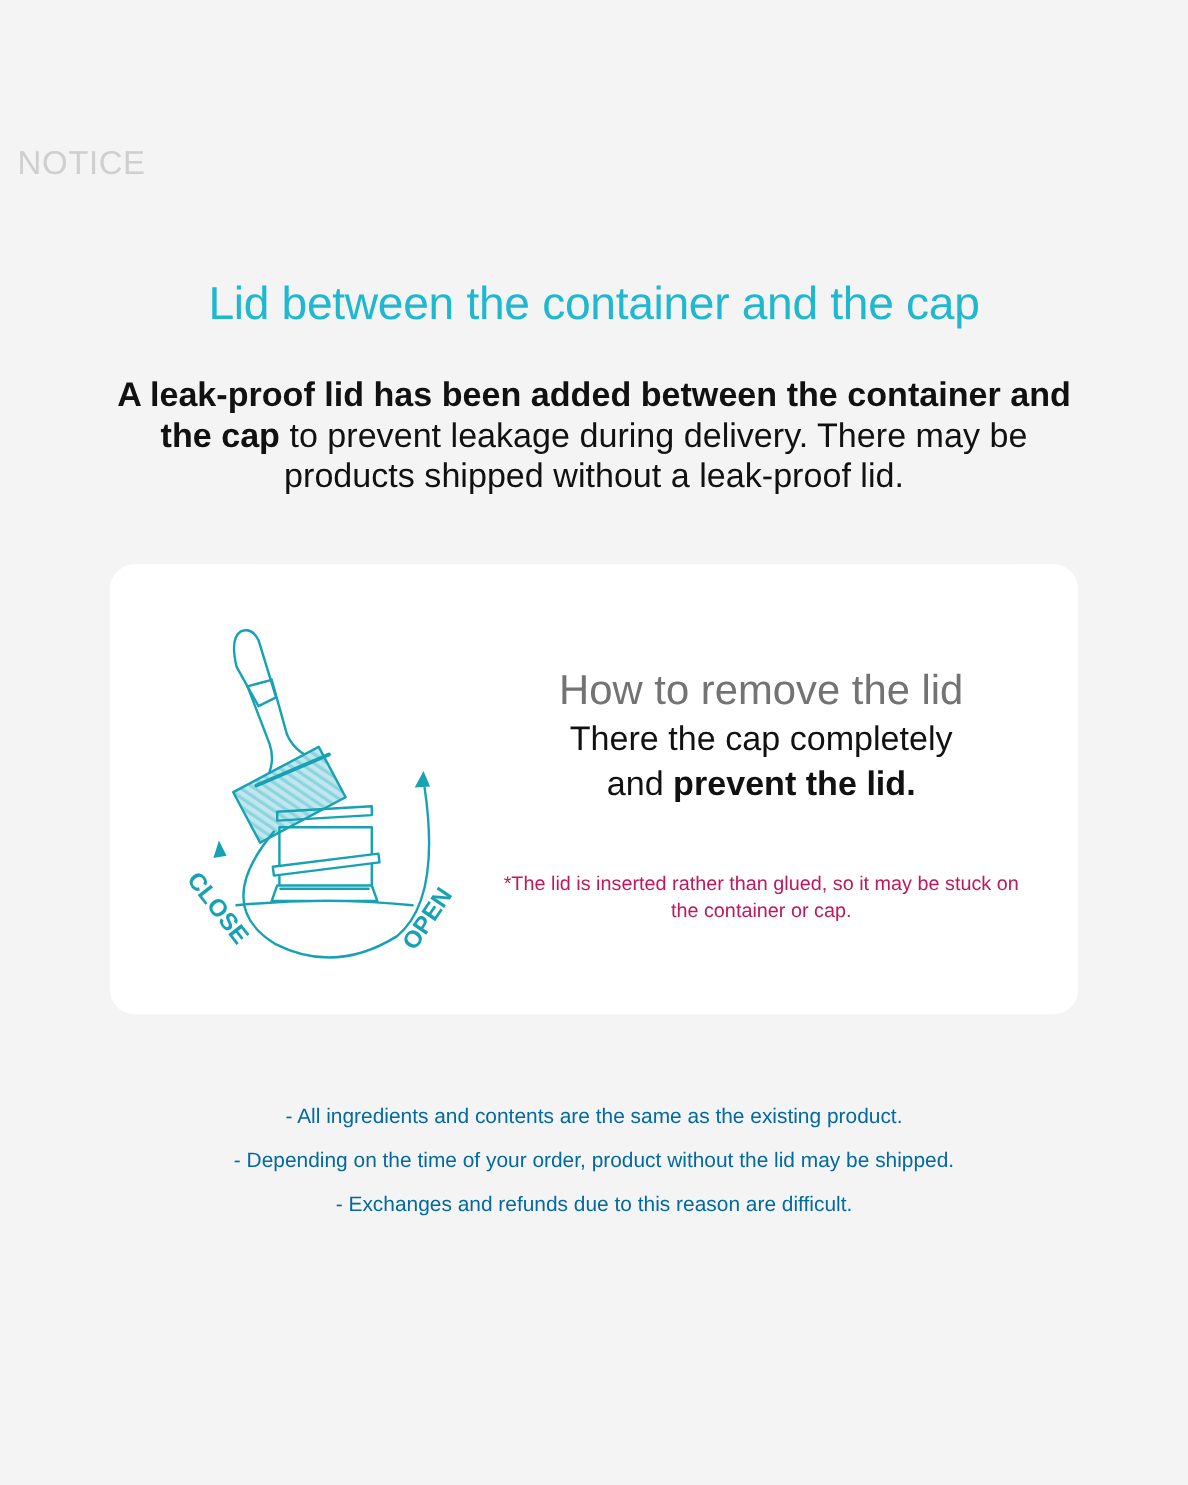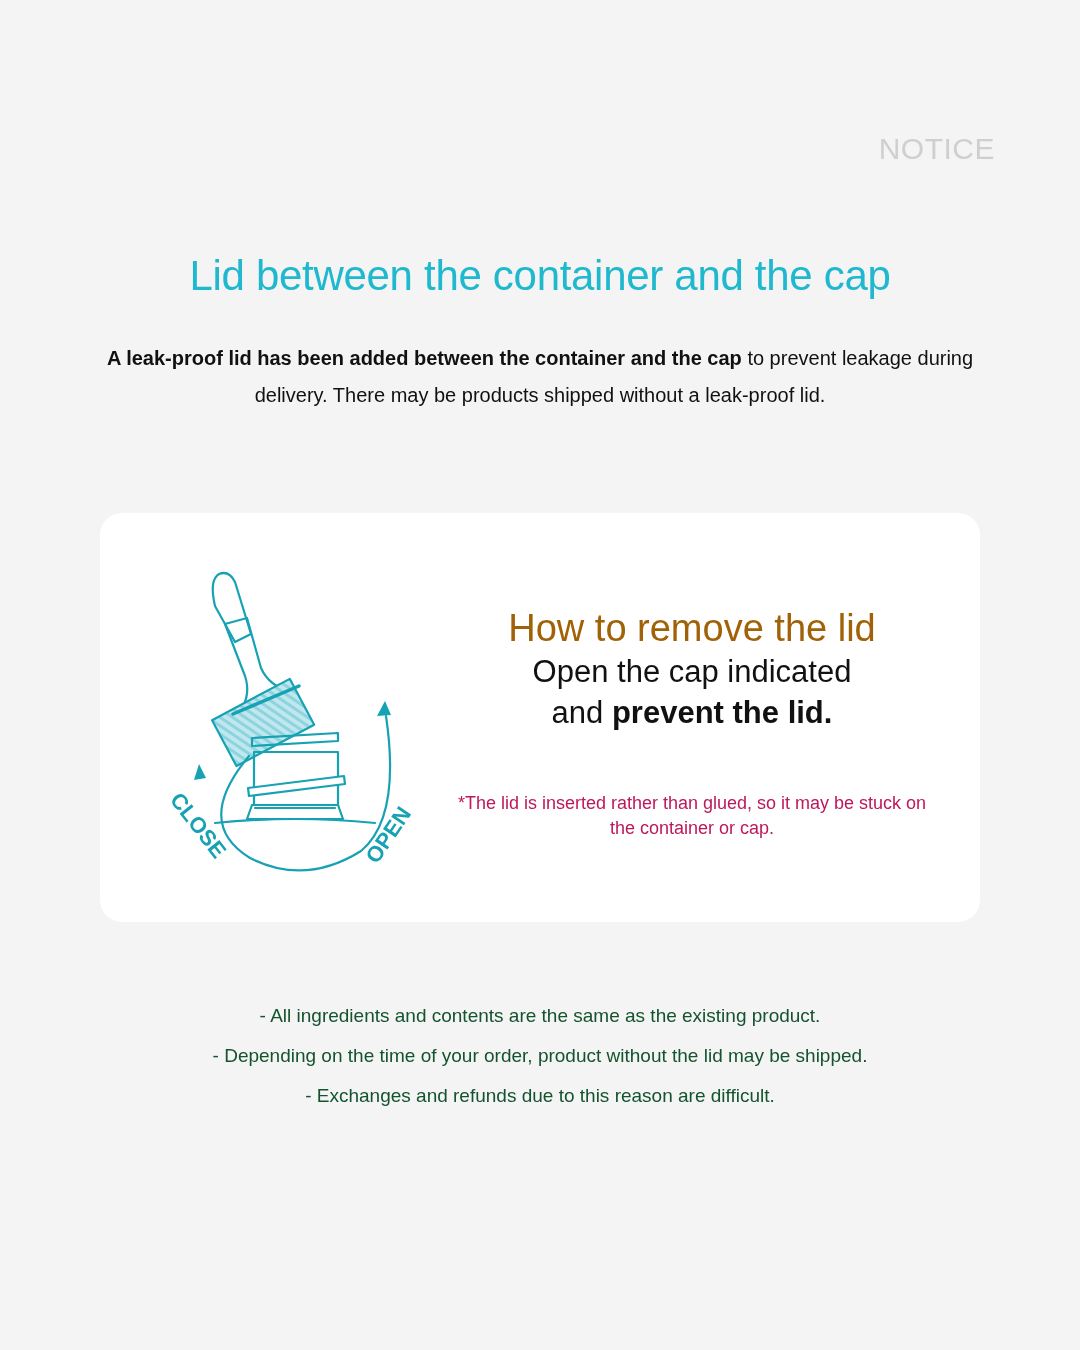--- a/index.html
+++ b/index.html
@@ -13,42 +13,43 @@
       font-family: "Liberation Sans", sans-serif;
       position: relative;
       overflow: hidden;
       color: #111;
     }
     .notice-label {
       position: absolute;
       top: 132px;
       left: 0;
       width: 995px;
-      text-align: right;
+      text-align: left;
       font-size: 30px;
       color: #cfcfcf;
       letter-spacing: 0.5px;
+      padding-left: 16px;
     }
     .main-title {
       position: absolute;
       top: 252px;
       left: 0;
       width: 1080px;
       text-align: center;
       font-size: 42px;
       color: #1fb8cf;
       letter-spacing: -0.3px;
     }
     .intro {
       position: absolute;
       top: 340px;
       left: 100px;
       width: 880px;
       text-align: center;
-      font-size: 20px;
+      font-size: 31px;
       line-height: 37px;
       color: #111;
     }
     .intro b { font-weight: bold; }
     .card {
       position: absolute;
       left: 100px;
       top: 513px;
       width: 880px;
       height: 409px;
@@ -62,21 +63,21 @@
       width: 290px;
       height: 310px;
     }
     .how-title {
       position: absolute;
       left: 350px;
       top: 92px;
       width: 484px;
       text-align: center;
       font-size: 38px;
-      color: #a16207;
+      color: #737373;
       line-height: 46px;
     }
     .how-desc {
       position: absolute;
       left: 350px;
       top: 138px;
       width: 484px;
       text-align: center;
       font-size: 31px;
       line-height: 41px;
@@ -94,21 +95,21 @@
       color: #be185d;
     }
     .bullets {
       position: absolute;
       top: 996px;
       left: 0;
       width: 1080px;
       text-align: center;
       font-size: 19px;
       line-height: 40px;
-      color: #14532d;
+      color: #0369a1;
     }
     .bullets div { margin: 0; }
   </style>
 </head>
 <body>
 
 <div class="notice-label">NOTICE</div>
 
 <div class="main-title">Lid between the container and the cap</div>
 
@@ -152,21 +153,21 @@
       <path d="M44 196 L39 212 L51 210 Z" fill="#17a2b4"></path>
       <path d="M230 133 L222 148 L236 147 Z" fill="#17a2b4"></path>
 
       <text x="14" y="232" fill="#17a2b4" font-family="Liberation Sans, sans-serif" font-size="22" font-weight="bold" transform="rotate(52 14 232)">CLOSE</text>
       <text x="222" y="297" fill="#17a2b4" font-family="Liberation Sans, sans-serif" font-size="22" font-weight="bold" transform="rotate(-56 222 297)">OPEN</text>
     </svg>
   </div>
 
   <div class="how-title">How to remove the lid</div>
   <div class="how-desc">
-    <div>Open the cap indicated</div>
+    <div>There the cap completely</div>
     <div><span>and </span><b>prevent the lid</b><b>.</b></div>
   </div>
   <div class="footnote">*The lid is inserted rather than glued, so it may be stuck on the container or cap.</div>
 </div>
 
 <div class="bullets">
   <div>- All ingredients and contents are the same as the existing product.</div>
   <div>- Depending on the time of your order, product without the lid may be shipped.</div>
   <div>- Exchanges and refunds due to this reason are difficult.</div>
 </div>

